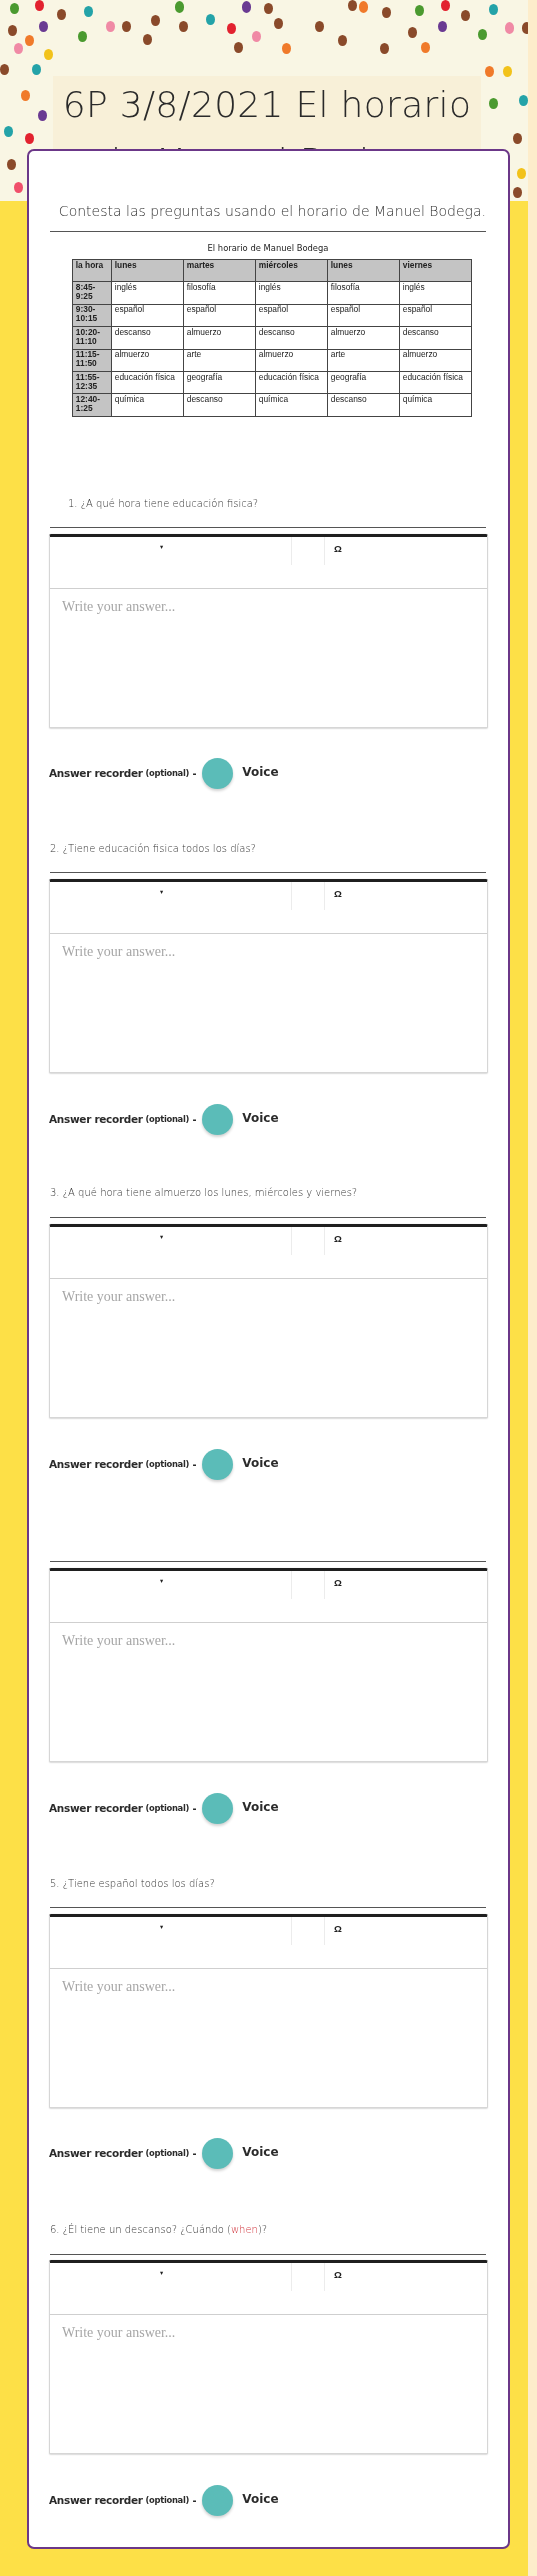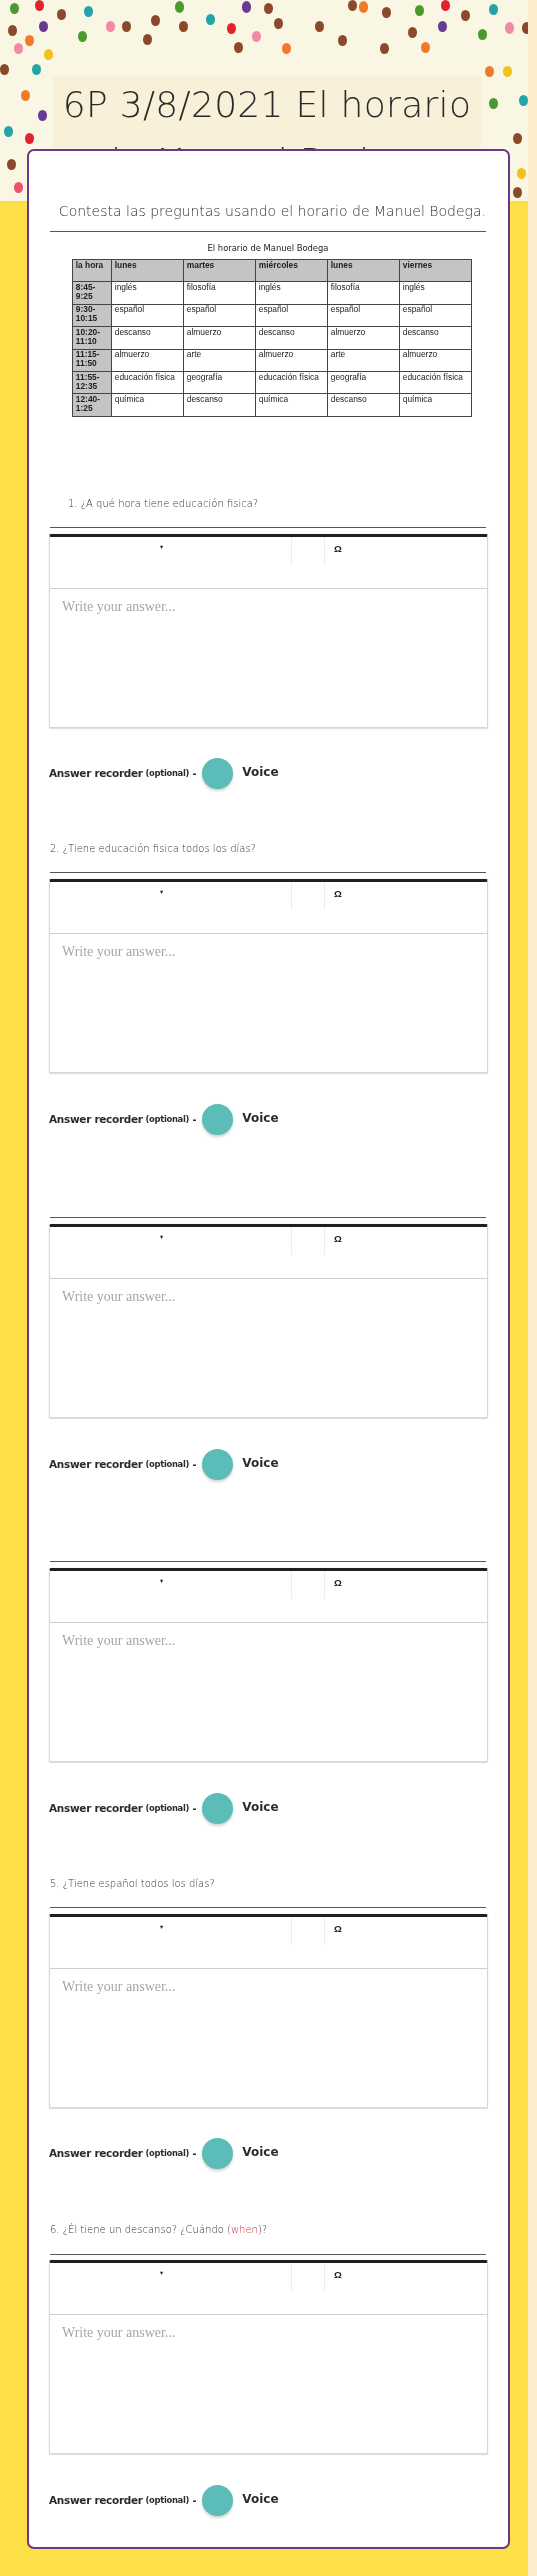--- a/index.html
+++ b/index.html
@@ -402,20 +402,24 @@
     <textarea class="answer" placeholder="Write your answer..." style=""></textarea>
   </div>
   <div class="recorder" style="top:1102px">
     <span class="rec-label">Answer recorder</span>
     <span class="rec-opt">(optional)</span>
     <span class="rec-dash">-</span>
     <div class="rec-btn"></div>
     <span class="rec-voice">Voice</span>
   </div>
 
+  <div class="question" style="top:1187px">
+    <span>3.</span>
+    <span>¿A qué hora tiene almuerzo los lunes, miércoles y viernes?</span>
+  </div>
   <div class="rule" style="left:50px;top:1217px;width:436px"></div>
   <div class="editor" style="top:1224px">
     <div class="toolbar">
       <div class="tb-select">
         <span class="tb-caret">▾</span>
       </div>
       <div class="tb-sep"></div>
       <span class="tb-omega">Ω</span>
     </div>
     <textarea class="answer" placeholder="Write your answer..." style=""></textarea>

